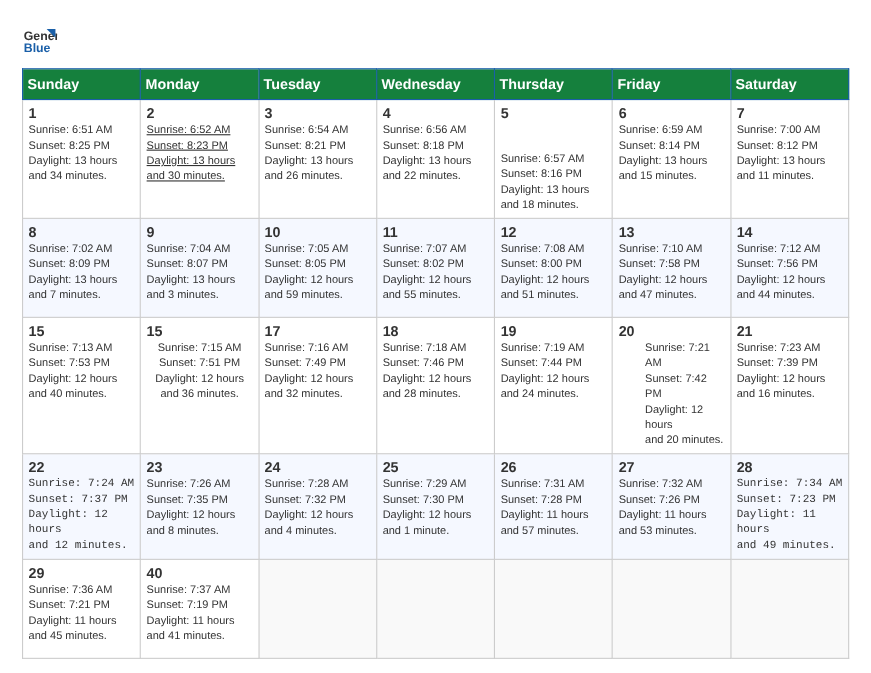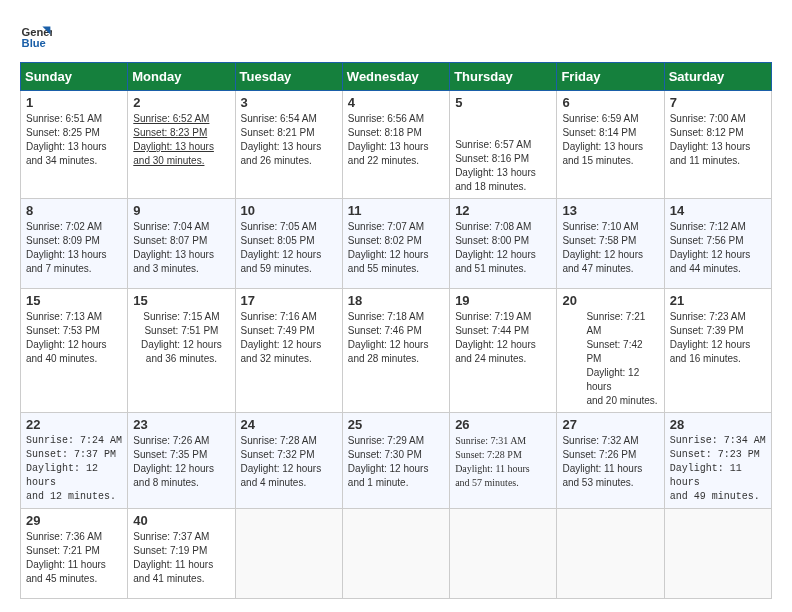--- a/index.html
+++ b/index.html
@@ -299,21 +299,21 @@
         </td>
         <td>
           <span class="day-num">25</span>
           <div class="cell-text" style="white-space: pre-line;">Sunrise: 7:29 AM
 Sunset: 7:30 PM
 Daylight: 12 hours
 and 1 minute.</div>
         </td>
         <td>
           <span class="day-num">26</span>
-          <div class="cell-text" style="white-space: pre-line; font-family: Liberation Serif, serif;">Sunrise: 7:31 AM
+          <div class="cell-text" style="white-space: pre-line;">Sunrise: 7:31 AM
 Sunset: 7:28 PM
 Daylight: 11 hours
 and 57 minutes.</div>
         </td>
         <td>
           <span class="day-num">27</span>
           <div class="cell-text" style="white-space: pre-line;">Sunrise: 7:32 AM
 Sunset: 7:26 PM
 Daylight: 11 hours
 and 53 minutes.</div>

